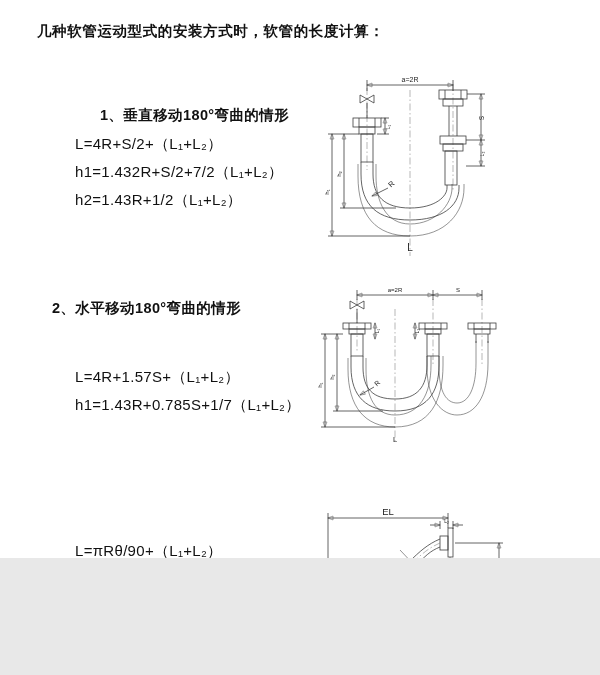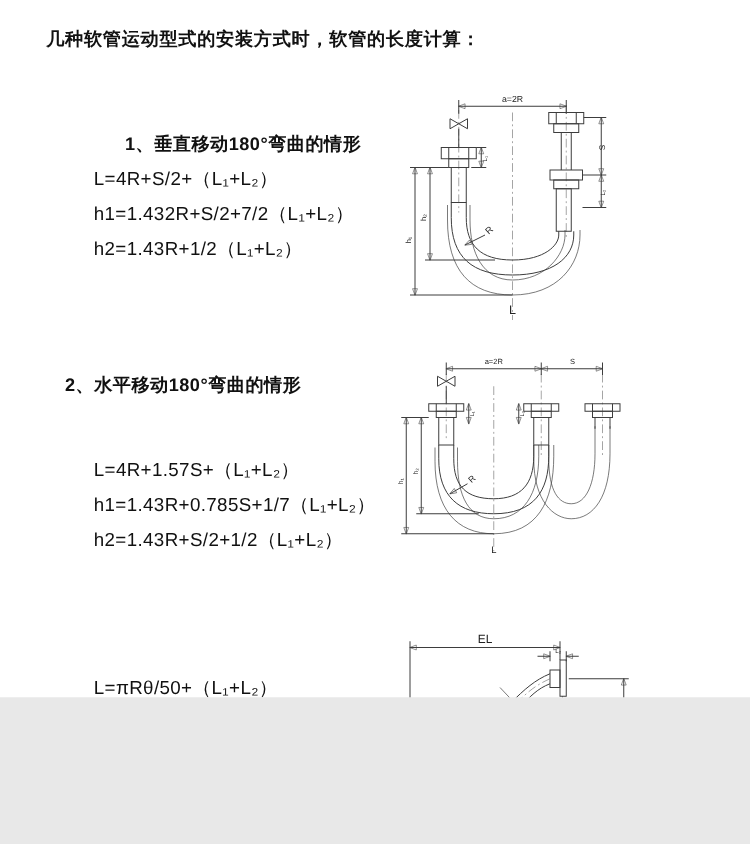--- a/index.html
+++ b/index.html
@@ -37,25 +37,24 @@
   <div class="formulas" style="left:75px;top:130px;">
     <div>L=4R+S/2+（L₁+L₂）</div>
     <div>h1=1.432R+S/2+7/2（L₁+L₂）</div>
     <div>h2=1.43R+1/2（L₁+L₂）</div>
   </div>
 
   <div class="sec-heading" style="left:52px;top:299px;text-align:center;">2、水平移动180°弯曲的情形</div>
   <div class="formulas" style="left:75px;top:323px;margin-top:40px;">
     <div>L=4R+1.57S+（L₁+L₂）</div>
     <div>h1=1.43R+0.785S+1/7（L₁+L₂）</div>
-    <div>h2=1.43R+S/2+1/2（L₁+L₂）</div>
   </div>
 
   <div class="formulas" style="left:75px;top:537px;">
-    <div>L=πRθ/50+（L₁+L₂）</div>
+    <div>L=πRθ/90+（L₁+L₂）</div>
   </div>
 
   <svg class="dg" style="left:316px;top:70px;" width="190" height="198" viewBox="0 0 190 198">
     <defs>
       <marker id="ar" viewBox="0 0 10 10" refX="9.5" refY="5" markerWidth="9" markerHeight="7" orient="auto-start-reverse">
         <path d="M0.5,1.5 L10,5 L0.5,8.5 z" fill="#3d3d3d" stroke="none"></path>
       </marker>
       <pattern id="hx" width="3.4" height="3.4" patternUnits="userSpaceOnUse">
         <path d="M0,3.4 L3.4,0 M0,0 L3.4,3.4" stroke="#5a5a5a" stroke-width="0.45" fill="none"></path>
       </pattern>

